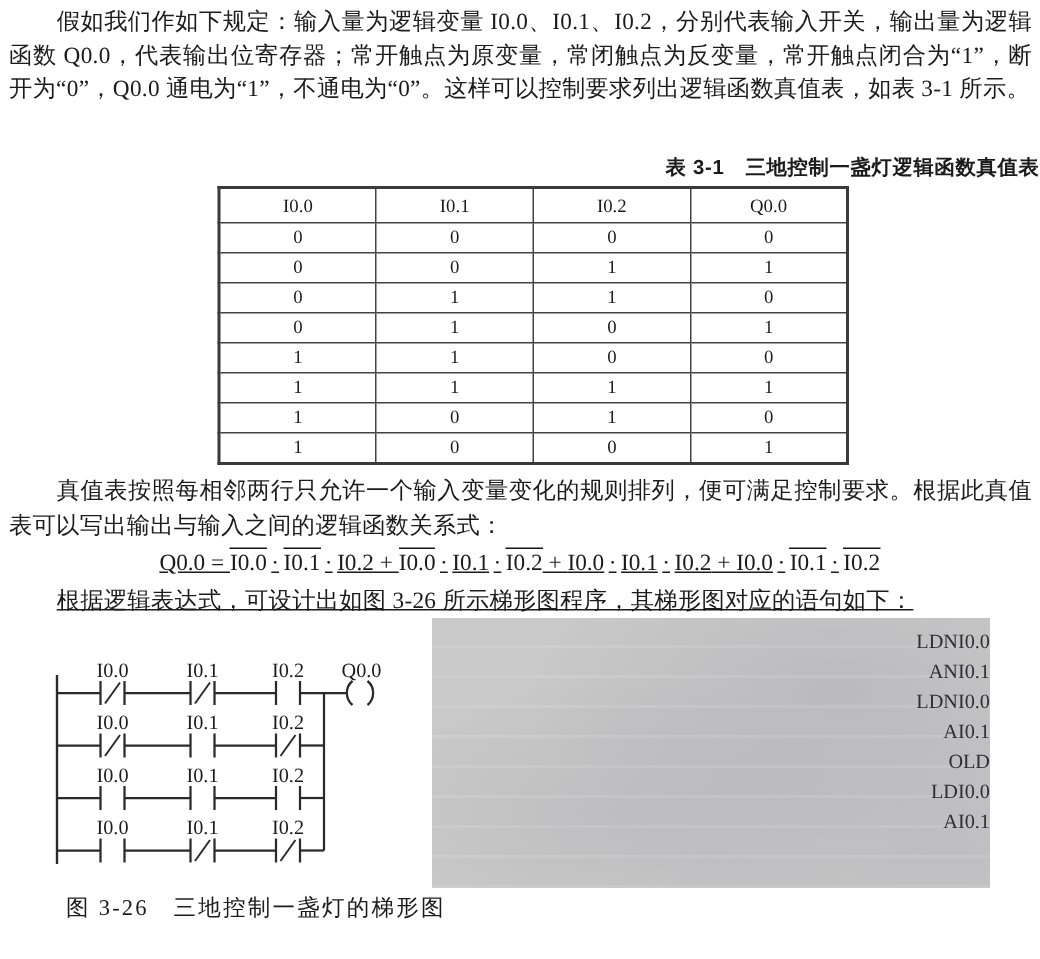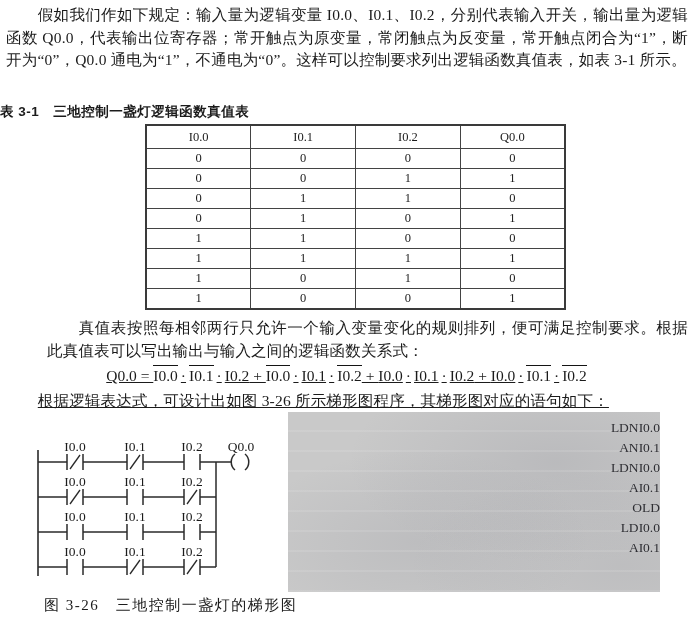--- a/index.html
+++ b/index.html
@@ -5,24 +5,24 @@
   html,body{margin:0;padding:0;background:#ffffff;}
   .page{
     position:relative;width:693px;height:639px;background:#fff;overflow:hidden;
     font-family:"Liberation Serif",serif;color:#1b1b1b;
   }
   .para{
     position:absolute;margin:0;text-align:justify;text-indent:2.05em;
     font-size:15.5px;line-height:22.5px;letter-spacing:.2px;
   }
   #p1{top:4px;left:6px;right:5px;}
-  #p2{top:317px;left:6px;right:5px;margin-left:41px;}
+  #p2{top:317px;left:6px;right:5px;}
   #p3{top:390px;left:6px;right:10px;text-decoration:underline;}
   .table-title{
-    position:absolute;top:103px;left:0;width:100%;text-align:left;
+    position:absolute;top:103px;left:0;width:100%;text-align:right;
     font-family:"Liberation Sans",sans-serif;font-weight:700;font-size:13.5px;
     letter-spacing:.5px;
   }
   table.truth{
     position:absolute;left:145px;top:124px;width:421px;height:179px;
     border-collapse:collapse;border:2px solid #3a3a3a;table-layout:fixed;
   }
   table.truth th,table.truth td{
     border:1px solid #434343;text-align:center;padding:0;
     font-weight:400;font-size:12.5px;font-family:"Liberation Serif",serif;

